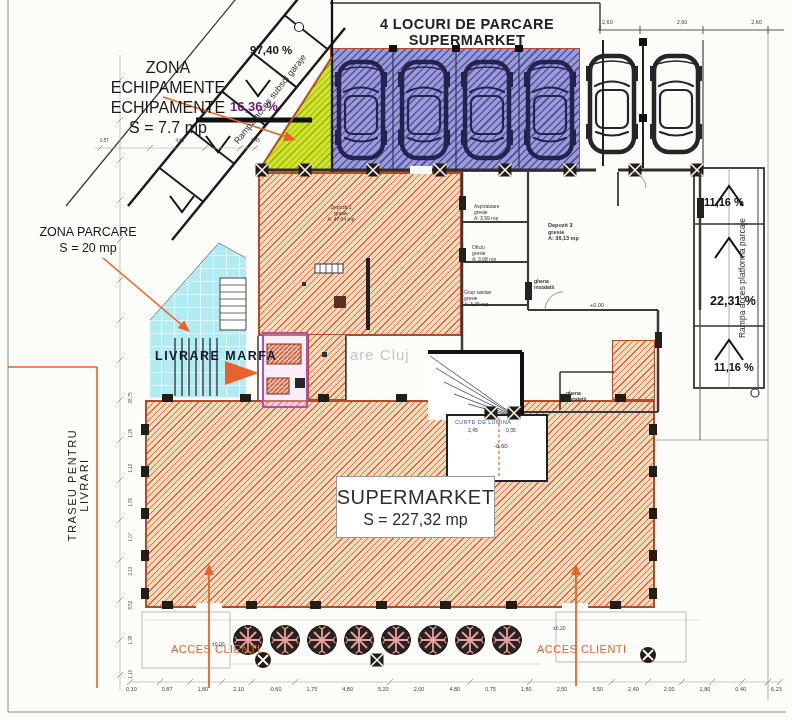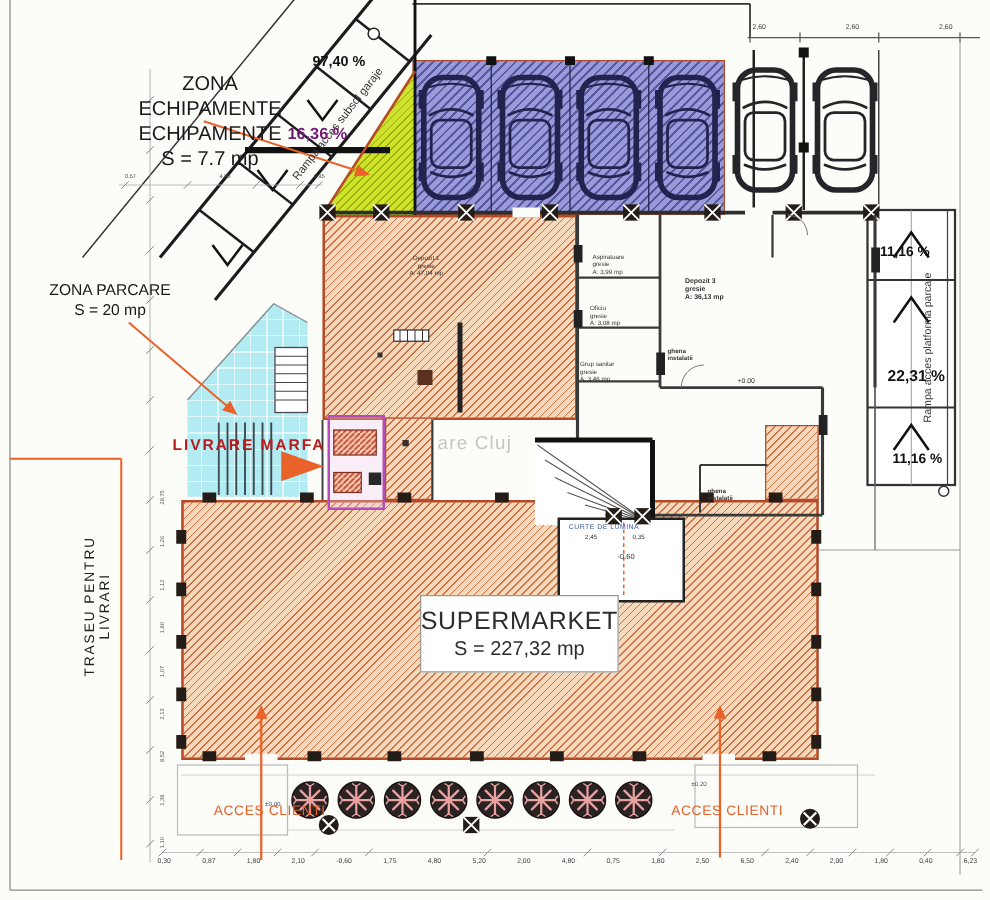--- a/index.html
+++ b/index.html
@@ -233,33 +233,34 @@
     </g>
     <g fill="#e8622a" stroke="none">
       <path d="M209,564 l-5,11 h10 z"></path>
       <path d="M576,564 l-5,11 h10 z"></path>
       <path d="M190,332 L177.7,328.1 L184.1,320.5 z"></path>
       <path d="M296,140 L283,141.2 L286.2,131.7 z"></path>
       <path d="M225,361 L225,385 L259,373 z"></path>
     </g>
   </svg>
 
+  <div class="lbl ctr" style="left:336px;top:16px;width:262px;font-size:14.5px;font-weight:bold;letter-spacing:.4px;color:#222;">4 LOCURI DE PARCARE SUPERMARKET</div>
 
   <div class="lbl ctr" style="left:98px;top:58px;width:140px;font-size:16px;line-height:1.25;">
     <span style="display:block">ZONA ECHIPAMENTE</span>
     <span style="display:block">ECHIPAMENTE</span>
     <span style="display:block">S = 7.7 mp</span>
   </div>
 
   <div class="lbl ctr" style="left:28px;top:224px;width:120px;font-size:12.5px;line-height:1.3;">
     <span style="display:block">ZONA PARCARE</span>
     <span style="display:block">S = 20 mp</span>
   </div>
 
-  <div class="lbl b" style="left:138px;top:349px;font-size:12.5px;letter-spacing:1.5px;color:#b91c1c;">LIVRARE MARFA</div>
+  <div class="lbl b" style="left:155px;top:349px;font-size:12.5px;letter-spacing:1.5px;color:#0f172a;">LIVRARE MARFA</div>
 
   <div class="lbl" style="left:-12px;top:478px;width:170px;height:14px;text-align:center;font-size:11px;letter-spacing:1.5px;color:#222;transform:rotate(-90deg);">TRASEU PENTRU LIVRARI</div>
 
   <div class="lbl orange" style="left:171px;top:643px;font-size:11px;letter-spacing:.5px;">ACCES CLIENTI</div>
   <div class="lbl orange" style="left:537px;top:643px;font-size:11px;letter-spacing:.5px;">ACCES CLIENTI</div>
 
   <div class="smbox">
     <span class="n">SUPERMARKET</span>
     <span class="a">S = 227,32 mp</span>
   </div>

